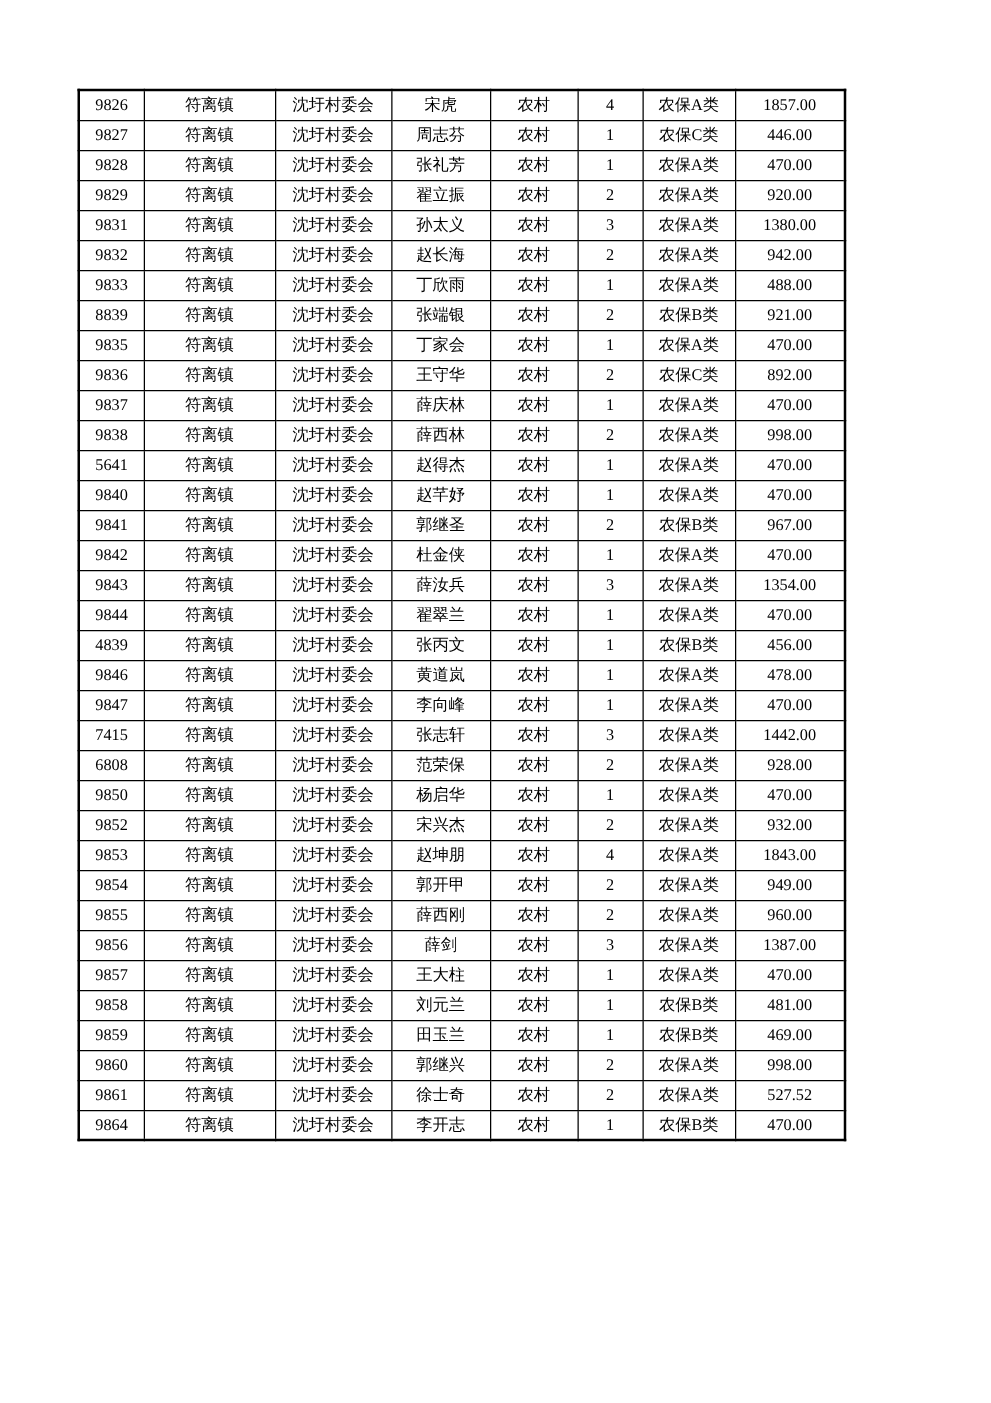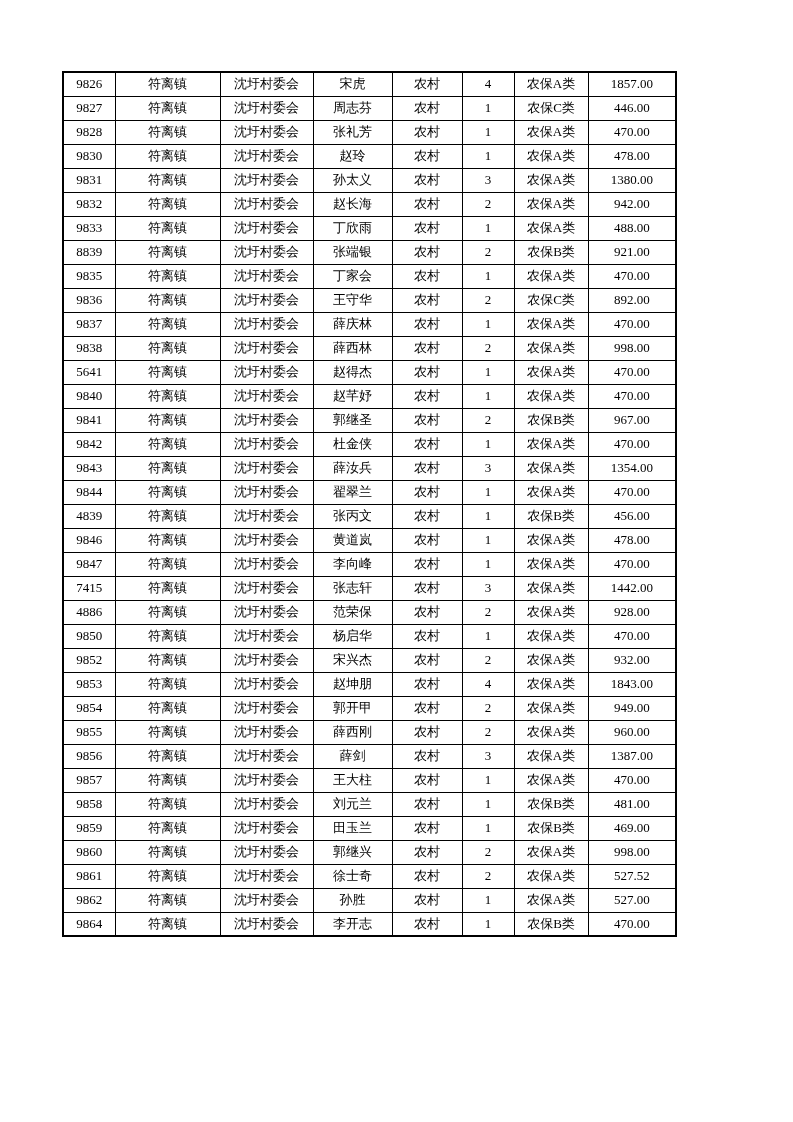--- a/index.html
+++ b/index.html
@@ -85,28 +85,28 @@
           <td>9828</td>
           <td>符离镇</td>
           <td>沈圩村委会</td>
           <td>张礼芳</td>
           <td>农村</td>
           <td>1</td>
           <td>农保A类</td>
           <td>470.00</td>
         </tr>
         <tr>
-          <td>9830</td>
-          <td>符离镇</td>
-          <td>沈圩村委会</td>
-          <td>赵玲</td>
-          <td>农村</td>
-          <td>1</td>
-          <td>农保A类</td>
-          <td>478.00</td>
+          <td>9829</td>
+          <td>符离镇</td>
+          <td>沈圩村委会</td>
+          <td>翟立振</td>
+          <td>农村</td>
+          <td>2</td>
+          <td>农保A类</td>
+          <td>920.00</td>
         </tr>
         <tr>
           <td>9831</td>
           <td>符离镇</td>
           <td>沈圩村委会</td>
           <td>孙太义</td>
           <td>农村</td>
           <td>3</td>
           <td>农保A类</td>
           <td>1380.00</td>
@@ -275,21 +275,21 @@
           <td>7415</td>
           <td>符离镇</td>
           <td>沈圩村委会</td>
           <td>张志轩</td>
           <td>农村</td>
           <td>3</td>
           <td>农保A类</td>
           <td>1442.00</td>
         </tr>
         <tr>
-          <td>4886</td>
+          <td>6808</td>
           <td>符离镇</td>
           <td>沈圩村委会</td>
           <td>范荣保</td>
           <td>农村</td>
           <td>2</td>
           <td>农保A类</td>
           <td>928.00</td>
         </tr>
         <tr>
           <td>9850</td>
@@ -393,30 +393,20 @@
         </tr>
         <tr>
           <td>9861</td>
           <td>符离镇</td>
           <td>沈圩村委会</td>
           <td>徐士奇</td>
           <td>农村</td>
           <td>2</td>
           <td>农保A类</td>
           <td>527.52</td>
-        </tr>
-        <tr>
-          <td>9862</td>
-          <td>符离镇</td>
-          <td>沈圩村委会</td>
-          <td>孙胜</td>
-          <td>农村</td>
-          <td>1</td>
-          <td>农保A类</td>
-          <td>527.00</td>
         </tr>
         <tr>
           <td>9864</td>
           <td>符离镇</td>
           <td>沈圩村委会</td>
           <td>李开志</td>
           <td>农村</td>
           <td>1</td>
           <td>农保B类</td>
           <td>470.00</td>

